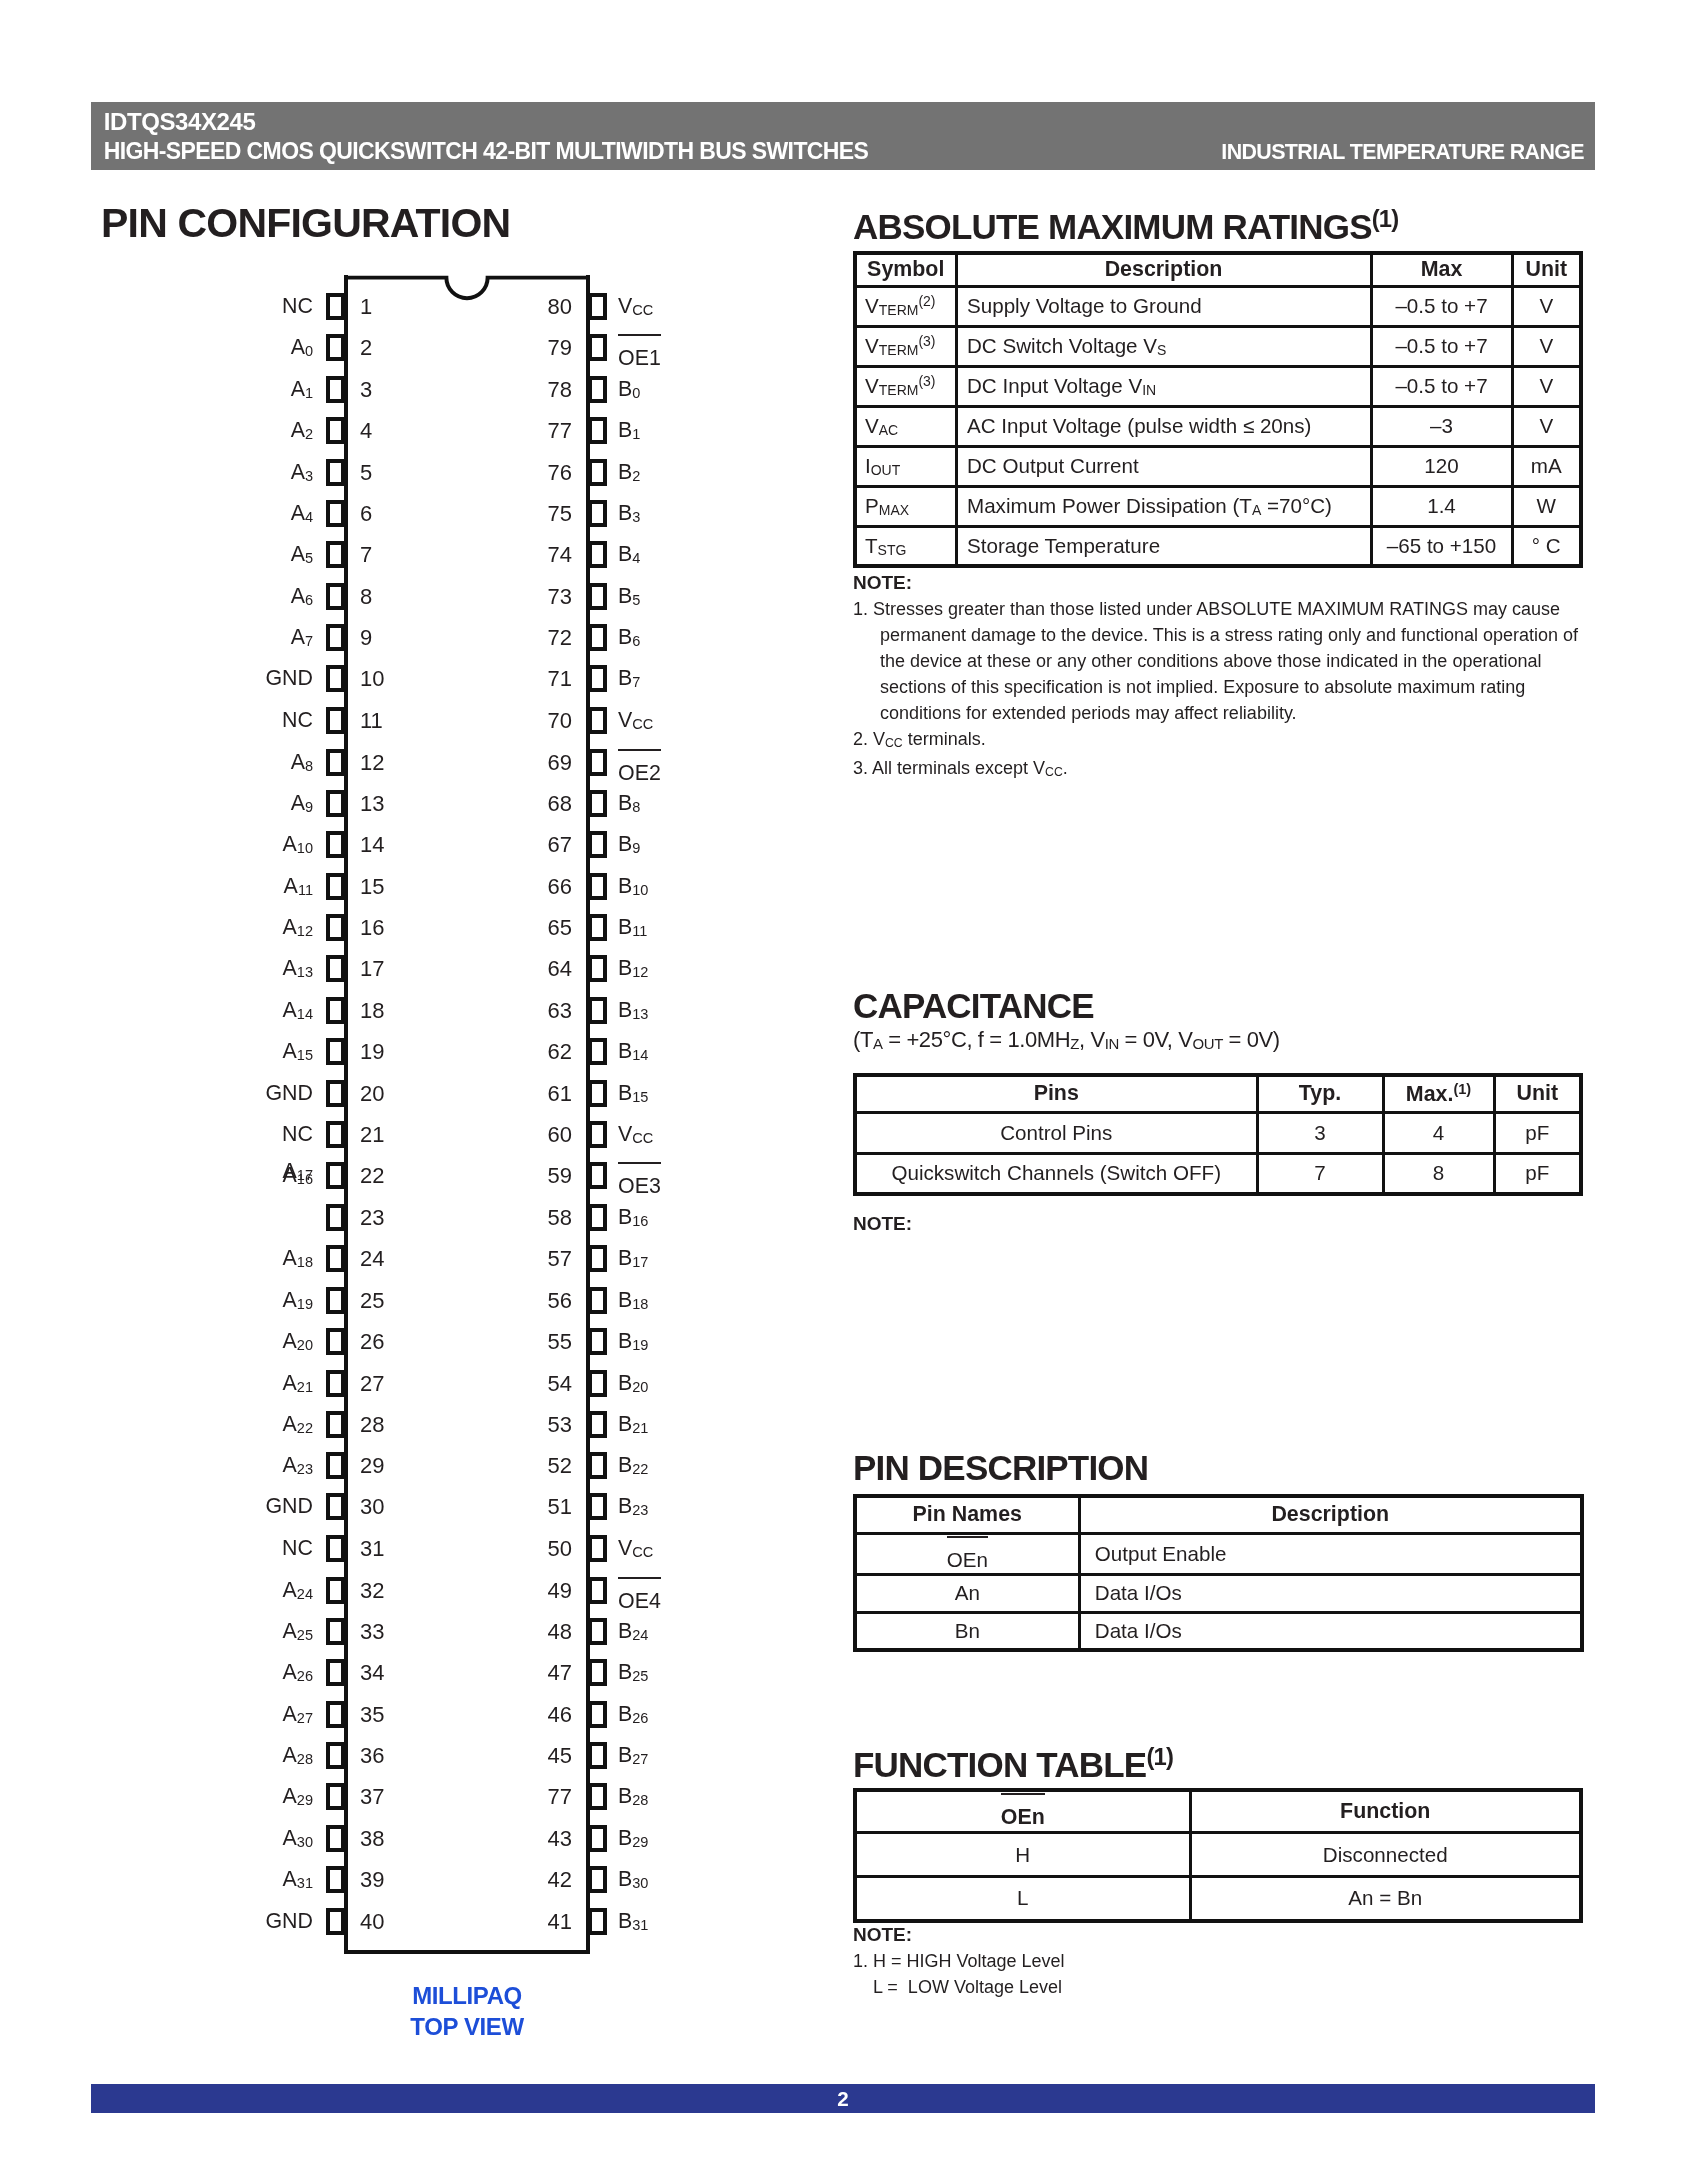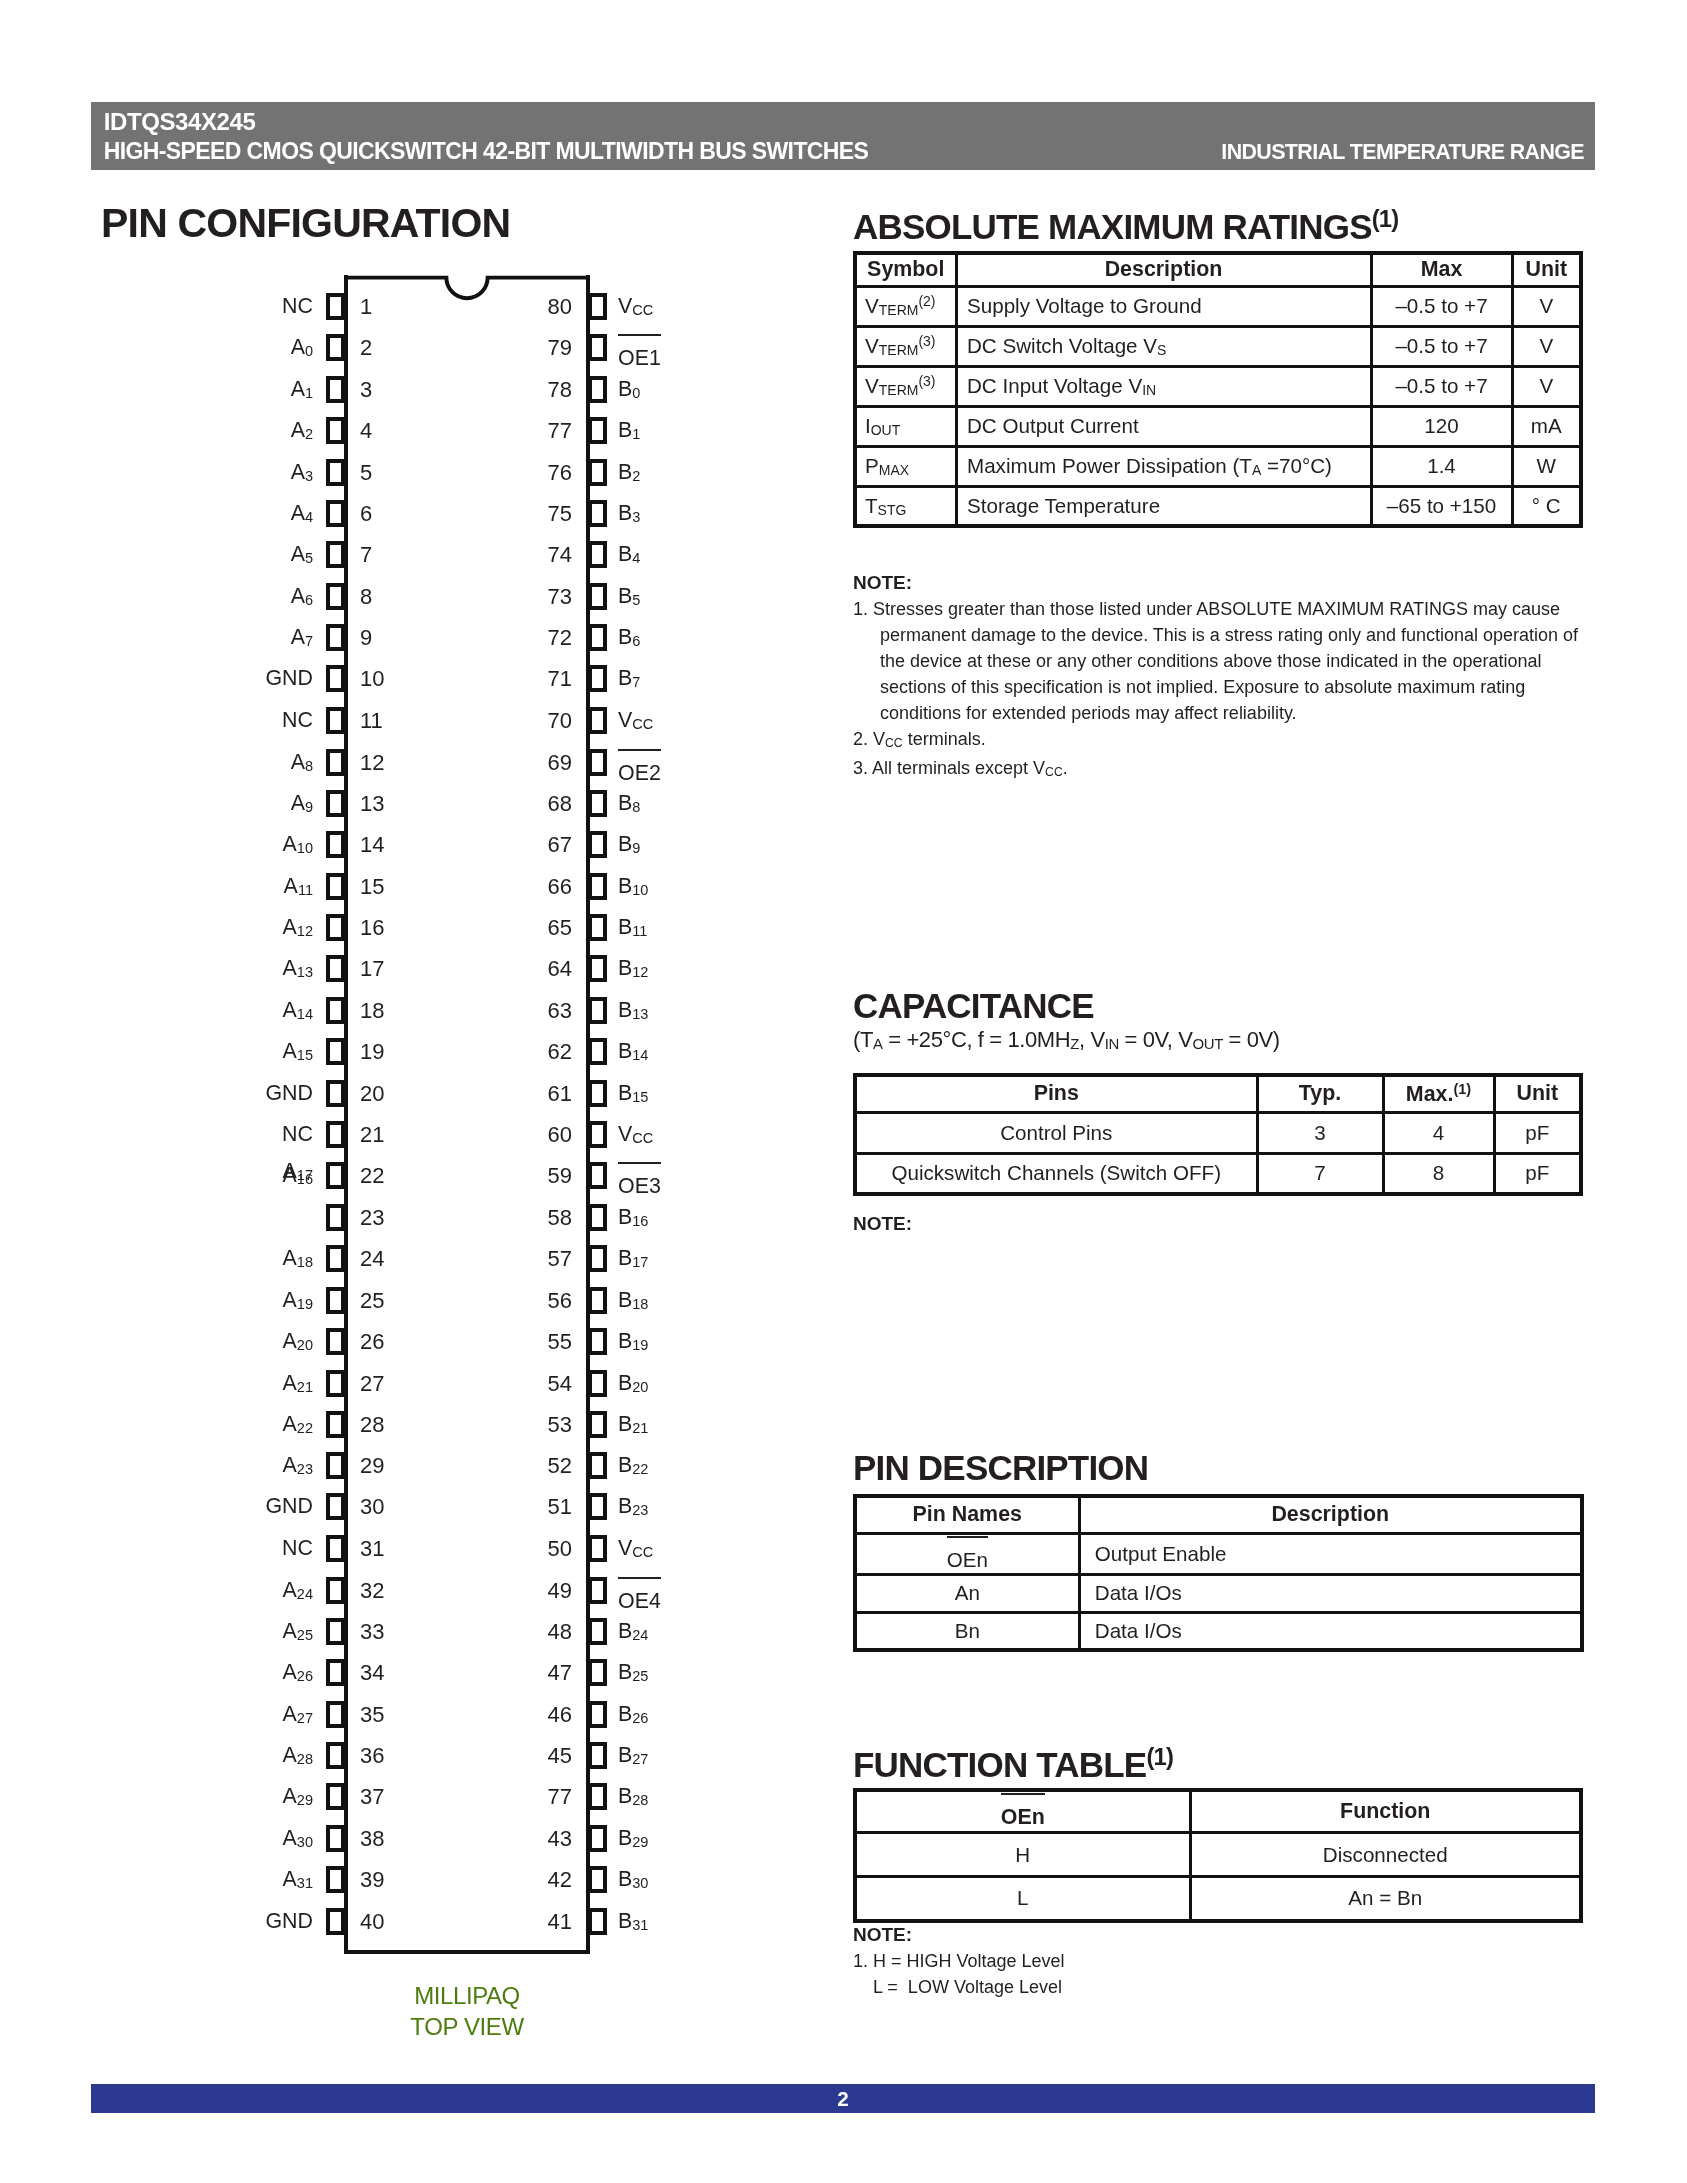--- a/index.html
+++ b/index.html
@@ -26,21 +26,21 @@
   #chip-top-edge{left:344px;top:274px;}
   .pin-label{height:27px;line-height:27px;font-size:21.4px;white-space:nowrap;color:#231f20;}
   .pl-label{left:87px;width:226px;text-align:right;}
   .pr-label{left:618px;text-align:left;}
   .pin-num{height:27px;line-height:27px;font-size:22px;white-space:nowrap;color:#231f20;}
   .pl-num{left:360px;}
   .pr-num{left:437px;width:135px;text-align:right;}
   .pin-box{width:11px;height:19px;border:4px solid #111;background:#fff;}
   .pl-box{left:326px;}
   .pr-box{left:588px;}
-  #package-name,#package-view{left:344px;width:246px;text-align:center;font-weight:normal;font-size:24px;letter-spacing:-0.4px;color:#4d7c0f;}
+  #package-name,#package-view{left:344px;width:246px;text-align:center;font-weight:bold;font-size:24px;letter-spacing:-0.4px;color:#1d4ed8;}
   #package-name{top:1982px;}
   #package-view{top:2013px;}
   
   table{border-collapse:collapse;table-layout:fixed;background:#fff;}
   table{border:4px solid #111;}
   th,td{border:3.2px solid #111;overflow:hidden;white-space:nowrap;}
   th{font-weight:bold;font-size:21.4px;text-align:center;color:#231f20;}
   td{font-size:20.6px;color:#231f20;}
   #amr-table{left:853px;top:251px;width:726px;}
   #amr-table thead tr{height:33px;}
@@ -368,20 +368,26 @@
         <td class="c2">–0.5 to +7</td>
         <td class="c3">V</td>
       </tr>
       <tr>
         <td class="c0">V<span class="sub">TERM</span><span class="sup">(3)</span></td>
         <td class="c1">DC Input Voltage V<span class="sub">IN</span></td>
         <td class="c2">–0.5 to +7</td>
         <td class="c3">V</td>
       </tr>
       <tr>
+        <td class="c0">V<span class="sub">AC</span></td>
+        <td class="c1">AC Input Voltage (pulse width ≤ 20ns)</td>
+        <td class="c2">–3</td>
+        <td class="c3">V</td>
+      </tr>
+      <tr>
         <td class="c0">I<span class="sub">OUT</span></td>
         <td class="c1">DC Output Current</td>
         <td class="c2">120</td>
         <td class="c3">mA</td>
       </tr>
       <tr>
         <td class="c0">P<span class="sub">MAX</span></td>
         <td class="c1">Maximum Power Dissipation (T<span class="sub">A</span> =70°C)</td>
         <td class="c2">1.4</td>
         <td class="c3">W</td>

